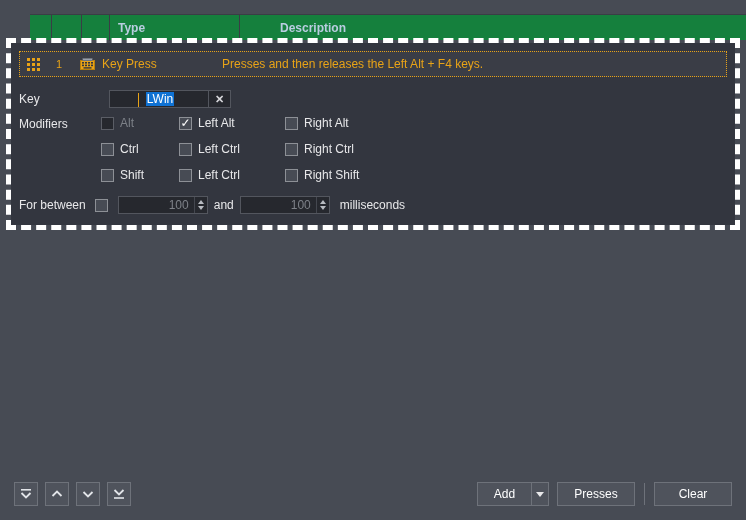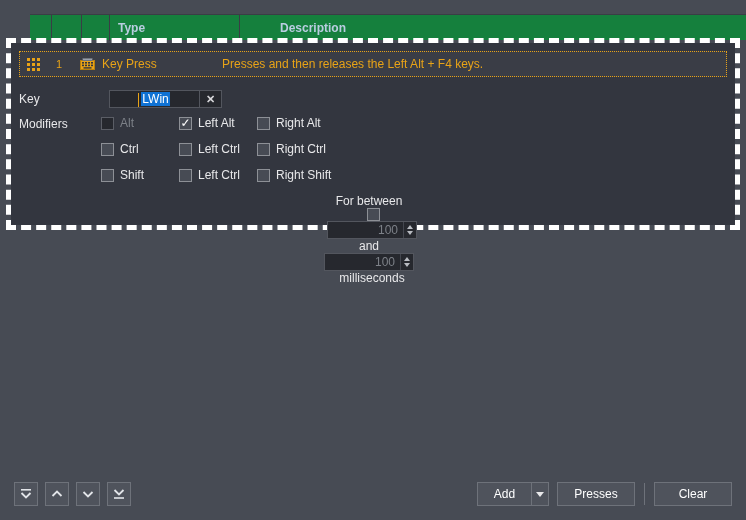--- a/index.html
+++ b/index.html
@@ -78,21 +78,21 @@
   .row-type { width: 120px; }
   .row-desc { flex: 1; }
 
   
   .form { position: absolute; left: 19px; top: 88px; width: 700px; }
   .form-row { display: flex; align-items: center; margin-bottom: 6px; min-height: 22px; }
   .form-label { width: 68px; font-size: 12px; color: #e8e8ea; }
 
   .key-field {
     position: relative;
-    width: 91px; height: 18px;
+    width: 100px; height: 18px;
     background: #26282e;
     border: 1px solid #53565e;
     display: flex; align-items: center; justify-content: center;
   }
   .key-caret {
     position: absolute; left: 28px; top: 2px;
     width: 1px; height: 14px; background: #e8a317;
   }
   .key-value {
     background: #0f72d4; color: #ffffff;
@@ -102,21 +102,21 @@
   .key-clear {
     width: 22px; height: 18px; margin-left: 0;
     background: #26282e; border: 1px solid #53565e; border-left: none;
     color: #d8d8dc; font-size: 11px; font-weight: bold;
     display: flex; align-items: center; justify-content: center;
     cursor: pointer;
   }
 
   
   .cb-col { width: 78px; display: flex; align-items: center; }
-  .cb-col.wide { width: 86px; }
+  .cb-col.wide { width: 86px; margin-left: 28px; }
   .cb {
     width: 13px; height: 13px;
     border: 1px solid #8d9096;
     background: #474b54;
     margin-right: 6px;
     display: flex; align-items: center; justify-content: center;
     flex: none;
     cursor: pointer;
   }
   .cb.checked::after {
@@ -291,21 +291,21 @@
           </div>
           <div class="cb-col wide">
             <span class="cb"></span>
             <span class="cb-label">Right Shift</span>
           </div>
         </div>
 
       </div>
     </div>
 
-    <div class="form-row" style="margin-top:12px;flex-direction:column;">
+    <div class="form-row" style="margin-top:12px;">
       <div style="font-size:12px;">For between</div>
       <span class="cb" style="margin-left:9px; margin-right:0;"></span>
       <div class="spin" style="margin-left:10px;">
         <span class="spin-val">100</span>
         <span class="spin-btns">
           <span class="spin-up"></span>
           <span class="spin-dn"></span>
         </span>
       </div>
       <span class="conj">and</span>

